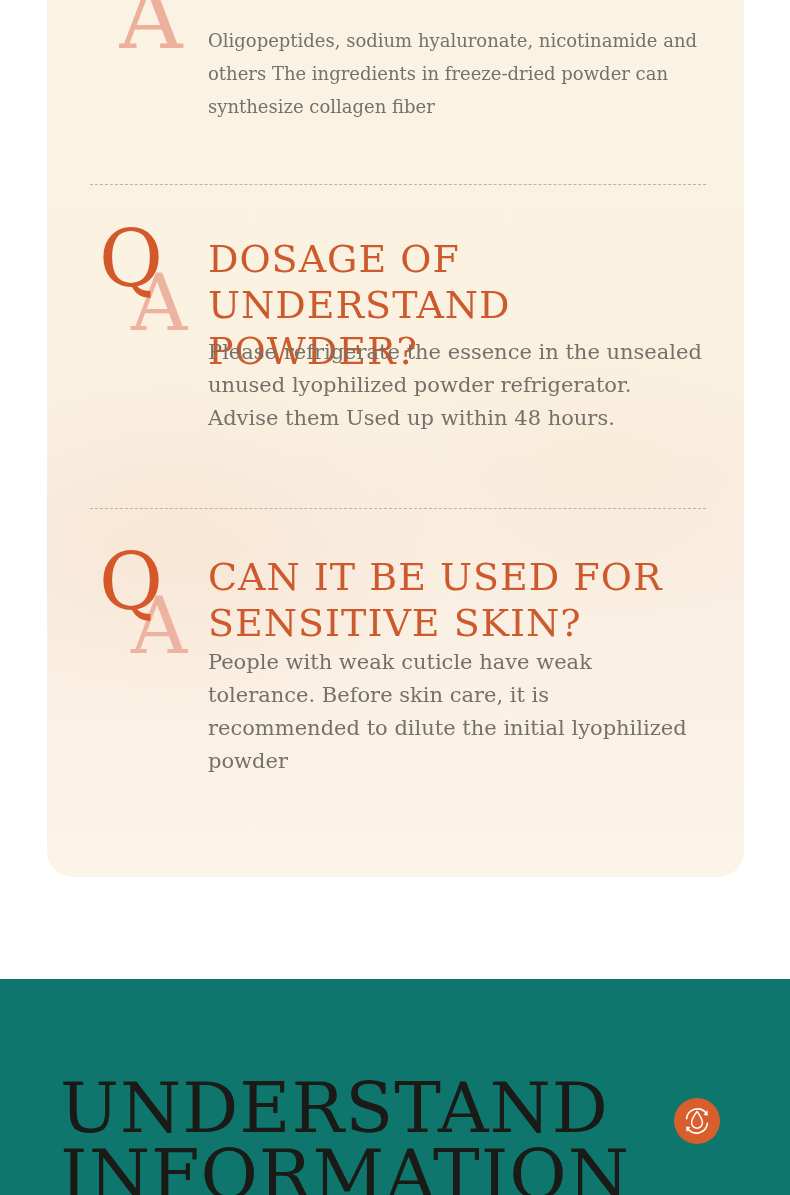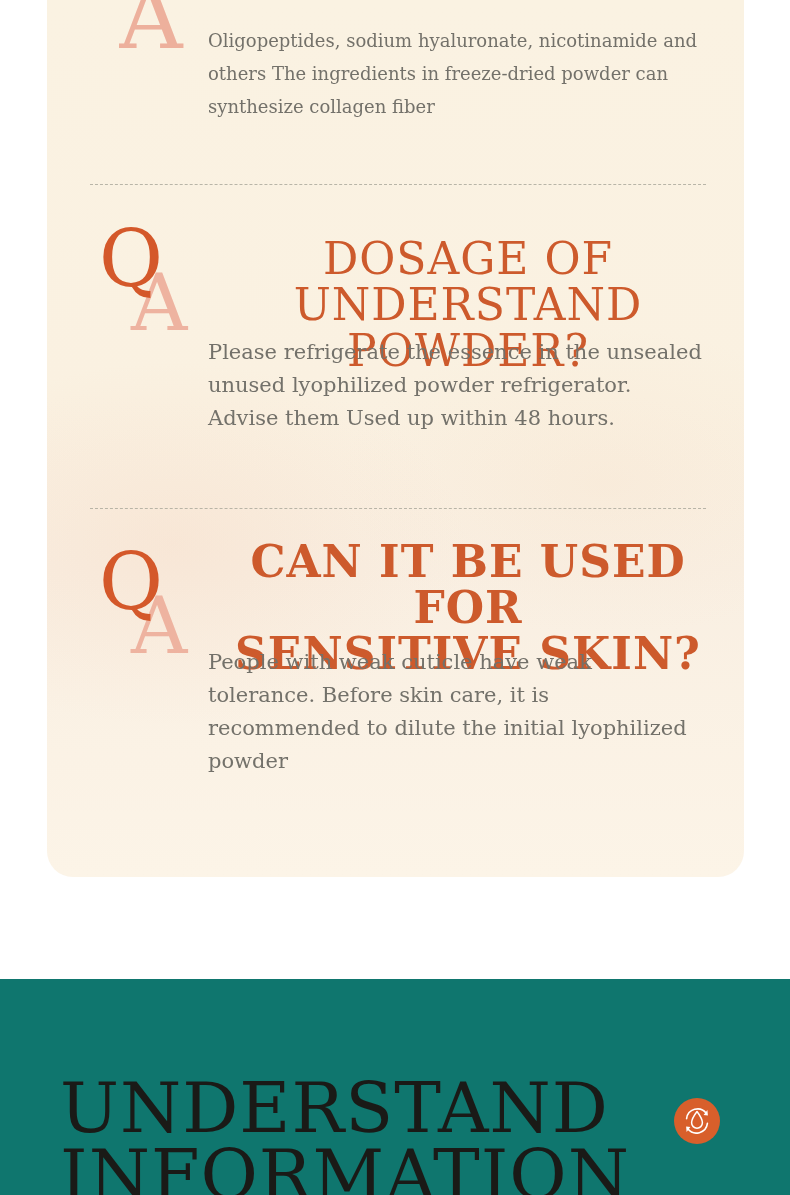--- a/index.html
+++ b/index.html
@@ -61,28 +61,27 @@
   }
   .mono-a {
     position:absolute; left:34px; top:44px;
     font-size:78px; line-height:1;
     color:#eeb3a0; z-index:1;
   }
 
   .question {
     position:absolute; left:161px;
     width:520px;
-    font-size:44px; line-height:46px;
+    font-size:38px; line-height:46px;
     font-weight:400;
     letter-spacing:1px;
     color:#cd5a2c;
-    text-align:center;
   }
   .question.q1 { top:236px; }
-  .question.q2 { top:539px;font-weight:bold; }
+  .question.q2 { top:554px; }
   .question span { display:block; }
 
   .answer {
     position:absolute; left:161px;
     width:495px;
     font-size:21px; line-height:33px;
     color:#73716a;
   }
   .answer.a1 { top:336px; }
   .answer.a2 { top:646px; }

